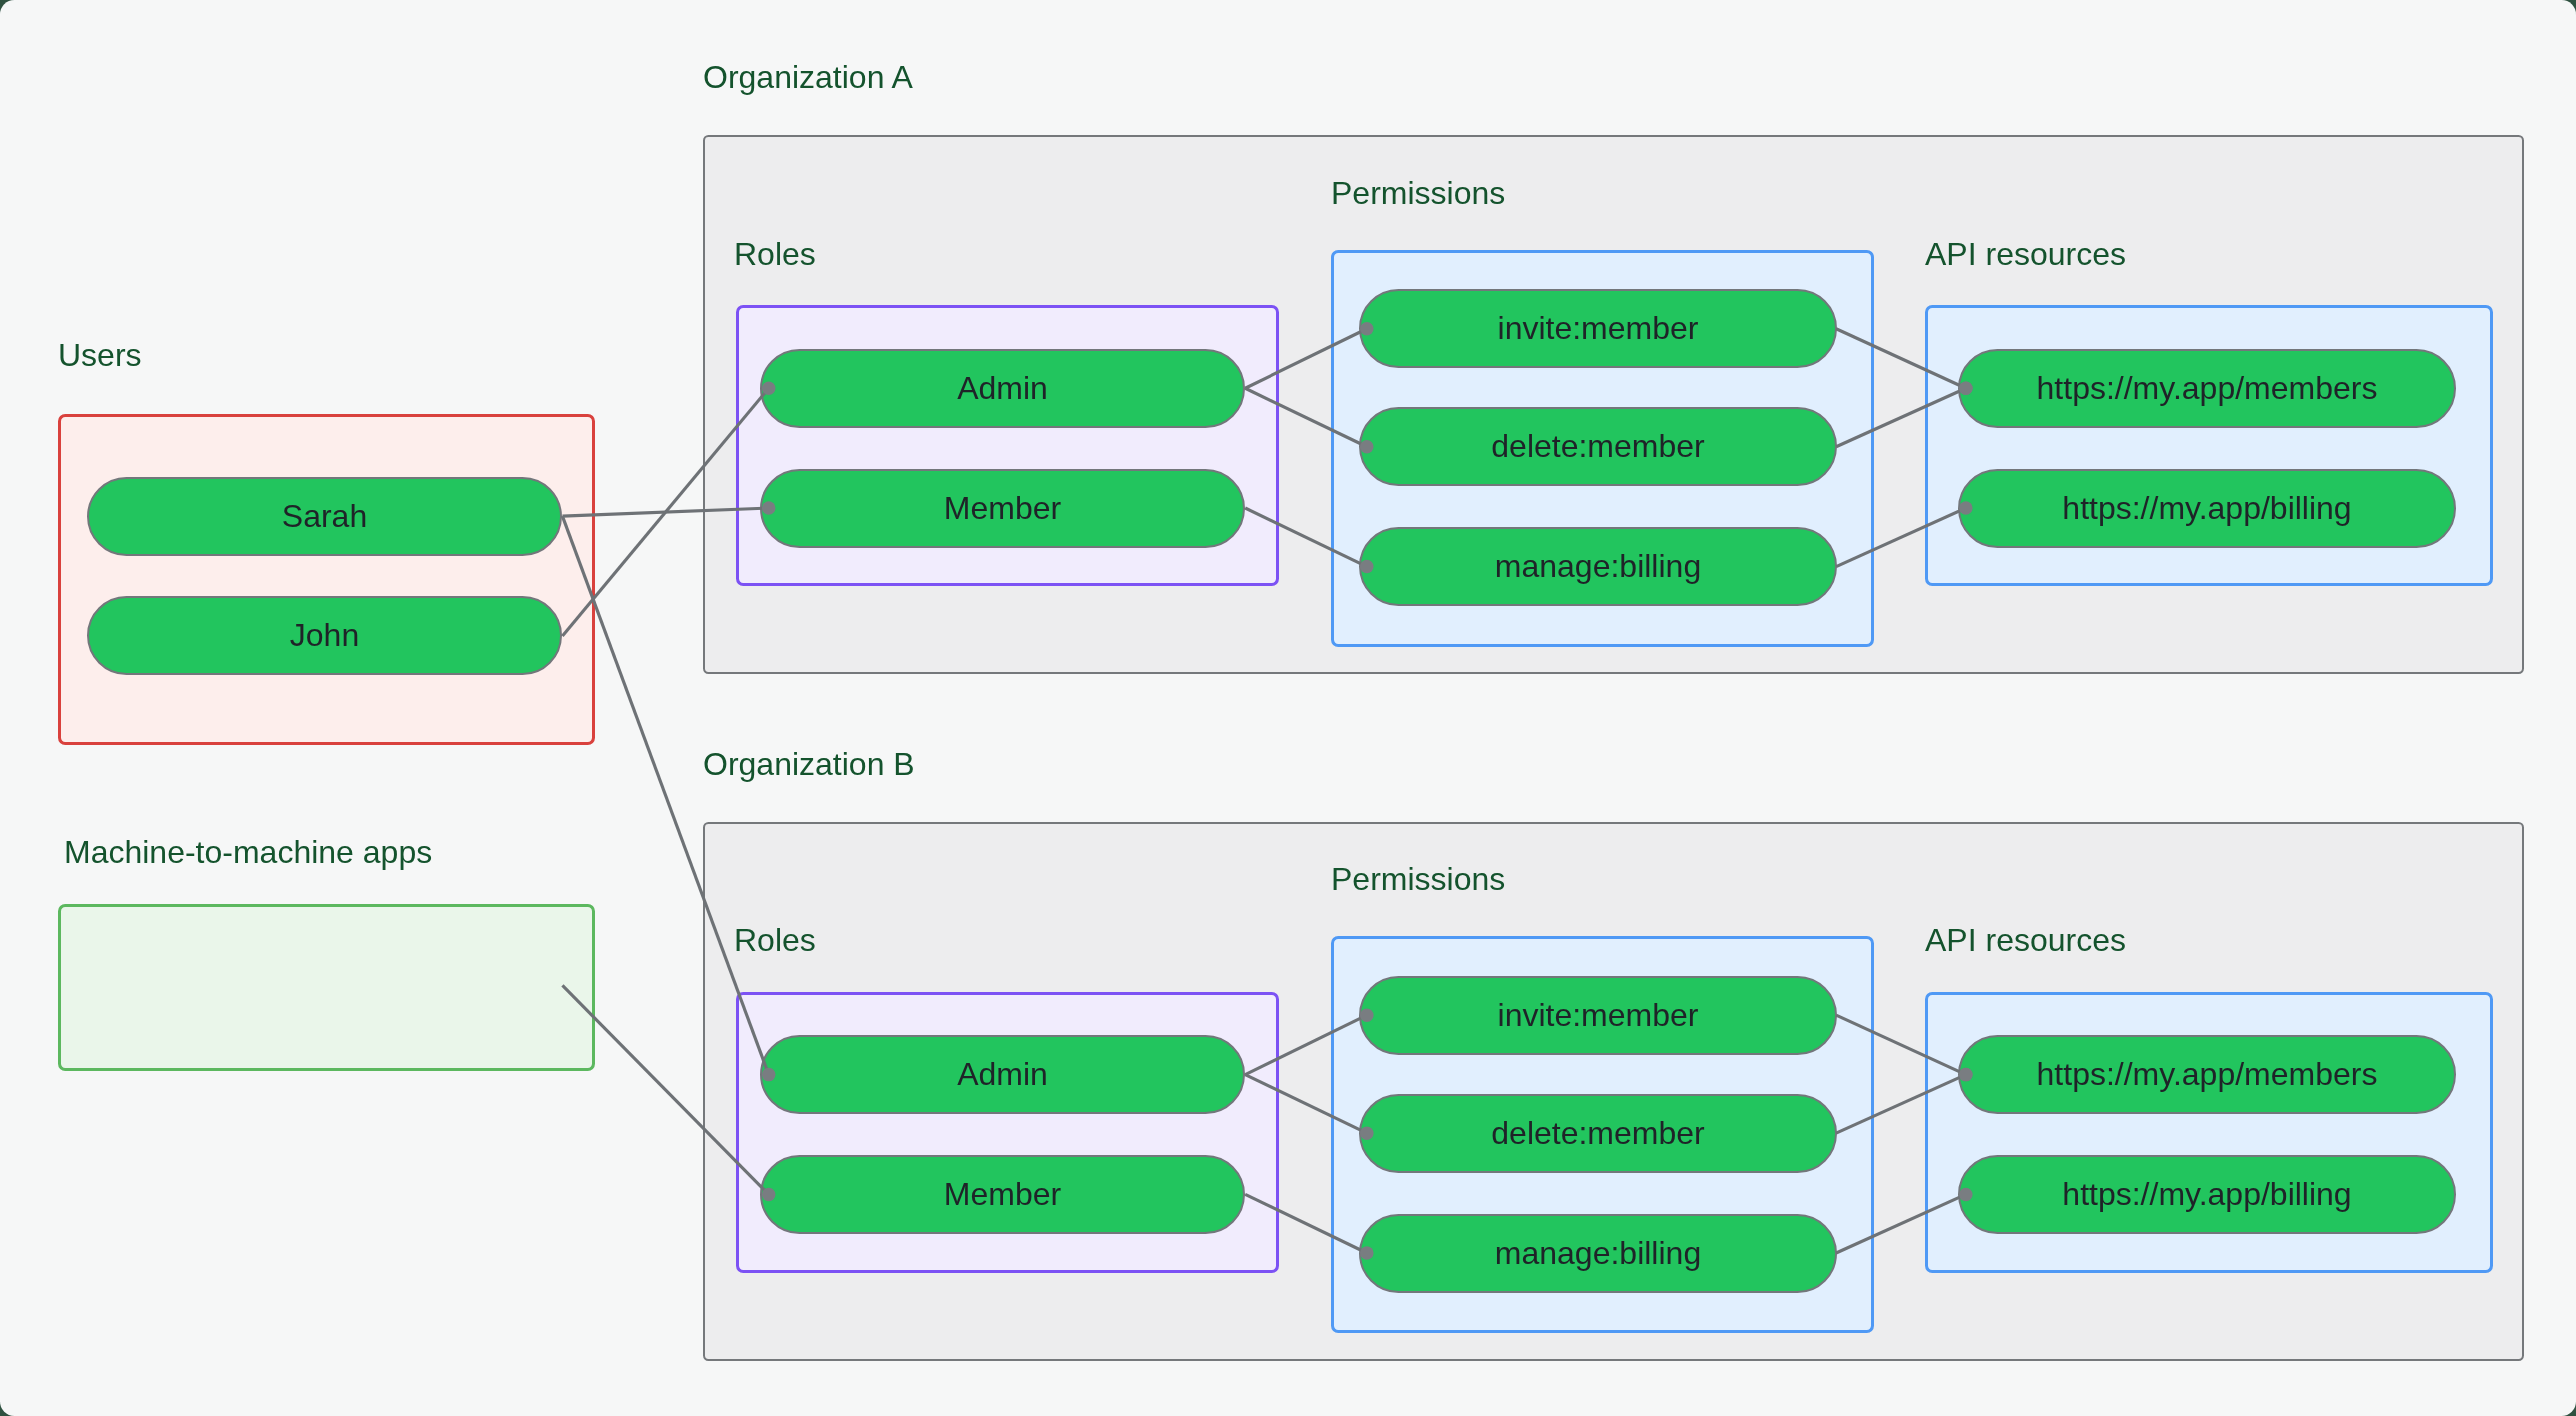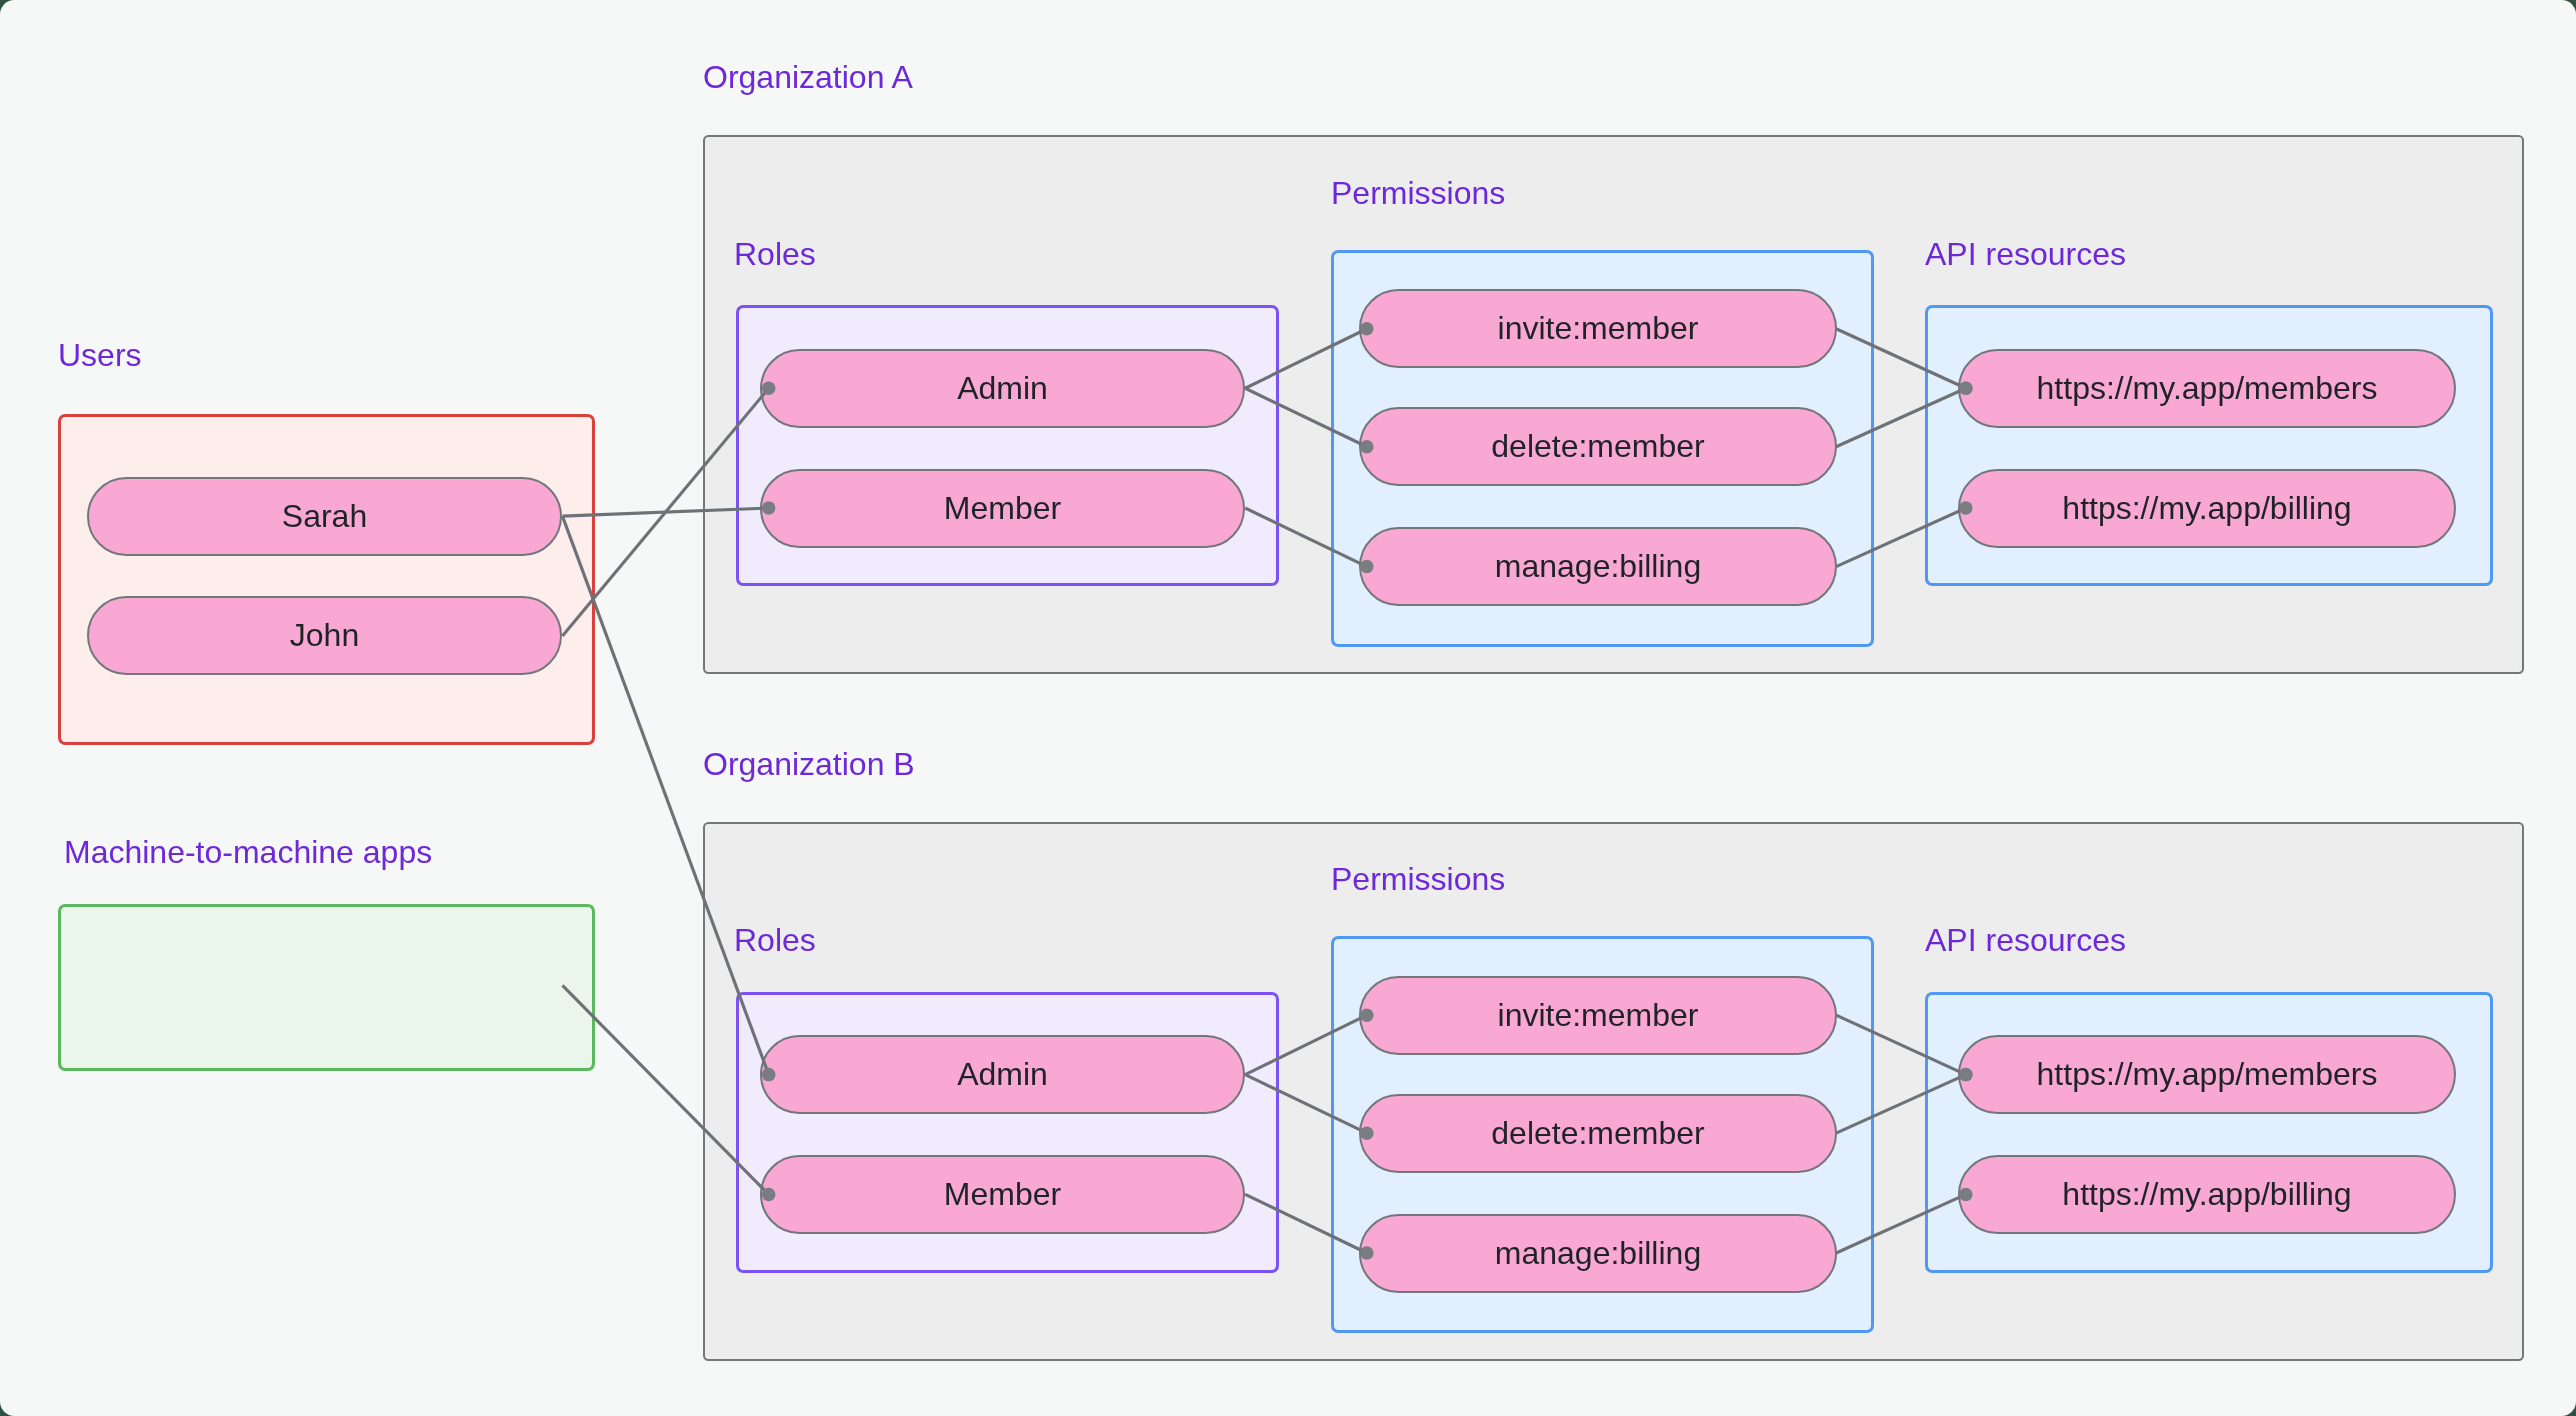--- a/index.html
+++ b/index.html
@@ -11,25 +11,25 @@
   }
   .org{
     position:absolute;background:#ededee;border:2.7px solid #75787b;border-radius:5.4px;z-index:1;
   }
   .zone{position:absolute;border-radius:7.2px;z-index:2;}
   .zone.red{background:#fdeeec;border:3.6px solid #d9413d;}
   .zone.green{background:#eaf6ea;border:3.6px solid #5cb85f;}
   .zone.purple{background:#f1ecfd;border:3.6px solid #7c52f4;}
   .zone.blue{background:#e1effe;border:3.6px solid #4f99f5;}
   .lbl{
-    position:absolute;font-size:32px;line-height:1.05;color:#6d28d9;z-index:3;white-space:nowrap;
+    position:absolute;font-size:32px;line-height:1.05;color:#14532d;z-index:3;white-space:nowrap;
   }
   .title{font-size:32px;}
   .pill{
-    position:absolute;height:79px;background:#f9a8d4;border:2.7px solid #73777b;border-radius:41px;
+    position:absolute;height:79px;background:#22c55e;border:2.7px solid #73777b;border-radius:41px;
     display:flex;align-items:center;justify-content:center;
     font-size:32px;color:#1f2328;z-index:4;box-sizing:border-box;white-space:nowrap;
   }
   svg.connectors{position:absolute;left:0;top:0;z-index:5;pointer-events:none;}
 </style>
 </head>
 <body>
 
 <div class="stage" id="stage">
 

